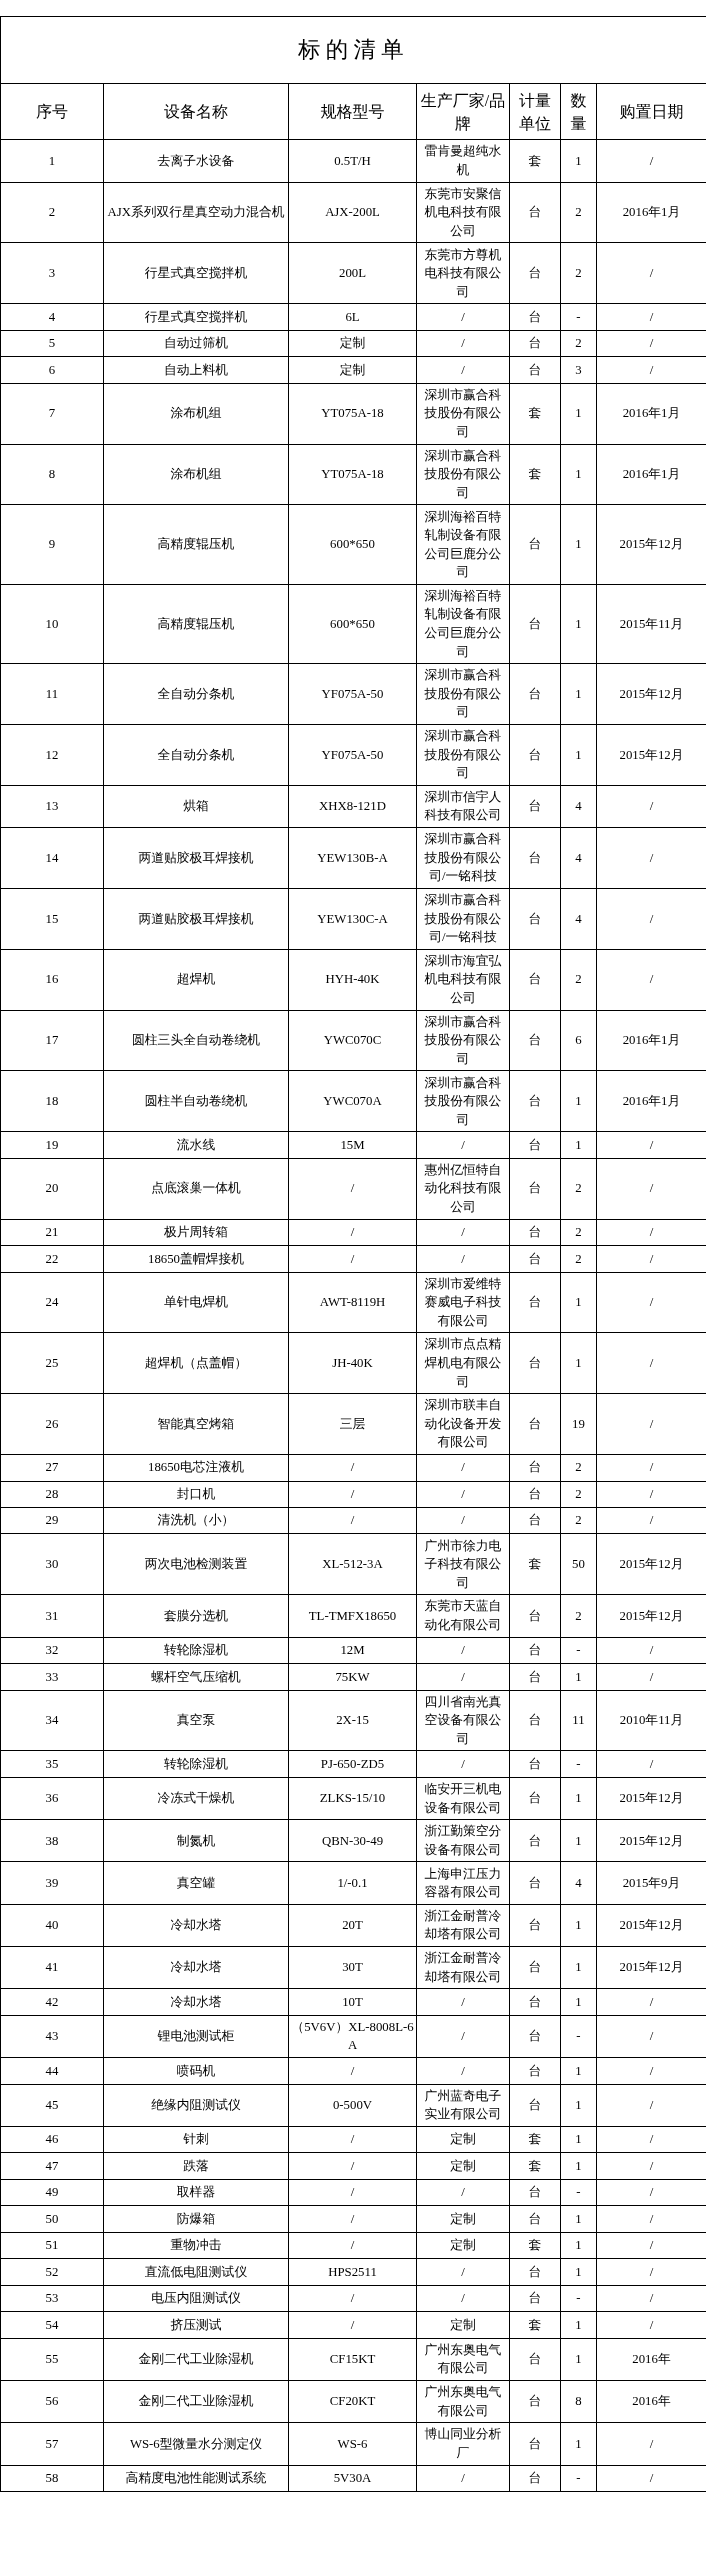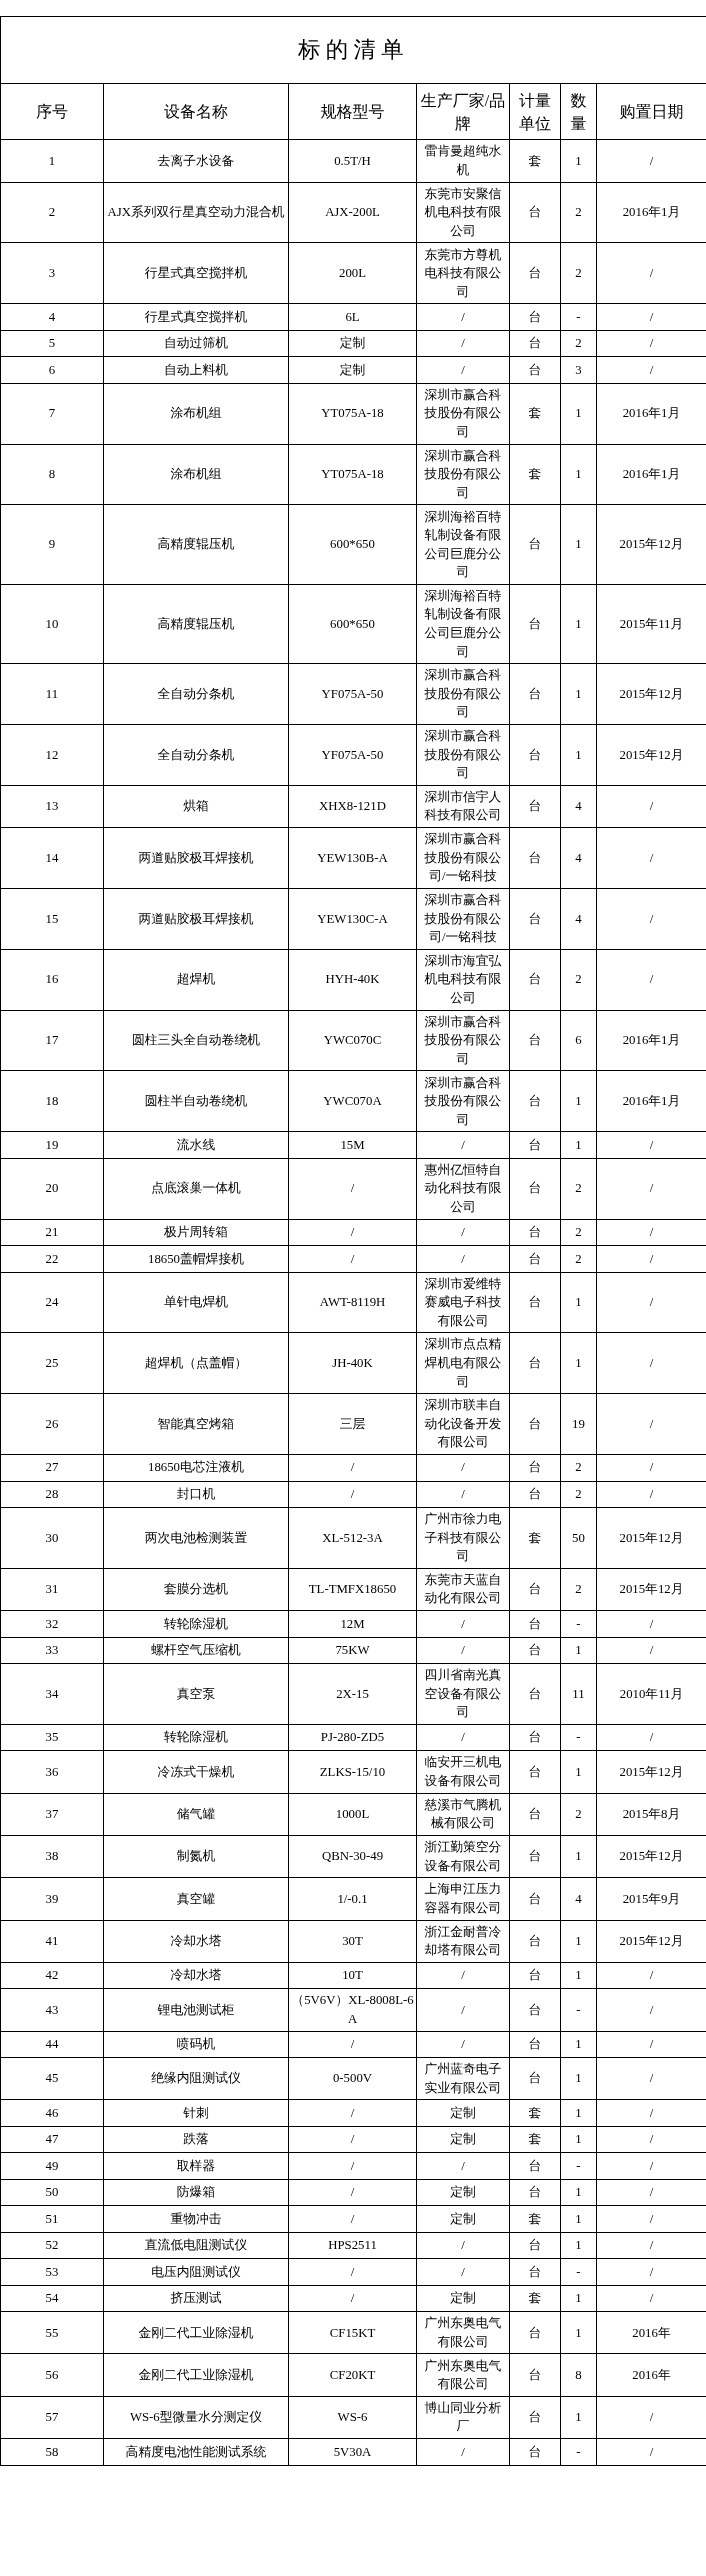--- a/index.html
+++ b/index.html
@@ -279,20 +279,29 @@
         <tr>
           <td>28</td>
           <td>封口机</td>
           <td>/</td>
           <td>/</td>
           <td>台</td>
           <td>2</td>
           <td>/</td>
         </tr>
         <tr>
+          <td>29</td>
+          <td>清洗机（小）</td>
+          <td>/</td>
+          <td>/</td>
+          <td>台</td>
+          <td>2</td>
+          <td>/</td>
+        </tr>
+        <tr>
           <td>30</td>
           <td>两次电池检测装置</td>
           <td>XL-512-3A</td>
           <td>广州市徐力电子科技有限公司</td>
           <td>套</td>
           <td>50</td>
           <td>2015年12月</td>
         </tr>
         <tr>
           <td>31</td>
@@ -326,61 +335,61 @@
           <td>真空泵</td>
           <td>2X-15</td>
           <td>四川省南光真空设备有限公司</td>
           <td>台</td>
           <td>11</td>
           <td>2010年11月</td>
         </tr>
         <tr>
           <td>35</td>
           <td>转轮除湿机</td>
-          <td>PJ-280-ZD5</td>
+          <td>PJ-650-ZD5</td>
           <td>/</td>
           <td>台</td>
           <td>-</td>
           <td>/</td>
         </tr>
         <tr>
           <td>36</td>
           <td>冷冻式干燥机</td>
           <td>ZLKS-15/10</td>
           <td>临安开三机电设备有限公司</td>
           <td>台</td>
           <td>1</td>
           <td>2015年12月</td>
         </tr>
         <tr>
-          <td>37</td>
-          <td>储气罐</td>
-          <td>1000L</td>
-          <td>慈溪市气腾机械有限公司</td>
-          <td>台</td>
-          <td>2</td>
-          <td>2015年8月</td>
-        </tr>
-        <tr>
           <td>38</td>
           <td>制氮机</td>
           <td>QBN-30-49</td>
           <td>浙江勤策空分设备有限公司</td>
           <td>台</td>
           <td>1</td>
           <td>2015年12月</td>
         </tr>
         <tr>
           <td>39</td>
           <td>真空罐</td>
           <td>1/-0.1</td>
           <td>上海申江压力容器有限公司</td>
           <td>台</td>
           <td>4</td>
           <td>2015年9月</td>
+        </tr>
+        <tr>
+          <td>40</td>
+          <td>冷却水塔</td>
+          <td>20T</td>
+          <td>浙江金耐普冷却塔有限公司</td>
+          <td>台</td>
+          <td>1</td>
+          <td>2015年12月</td>
         </tr>
         <tr>
           <td>41</td>
           <td>冷却水塔</td>
           <td>30T</td>
           <td>浙江金耐普冷却塔有限公司</td>
           <td>台</td>
           <td>1</td>
           <td>2015年12月</td>
         </tr>

